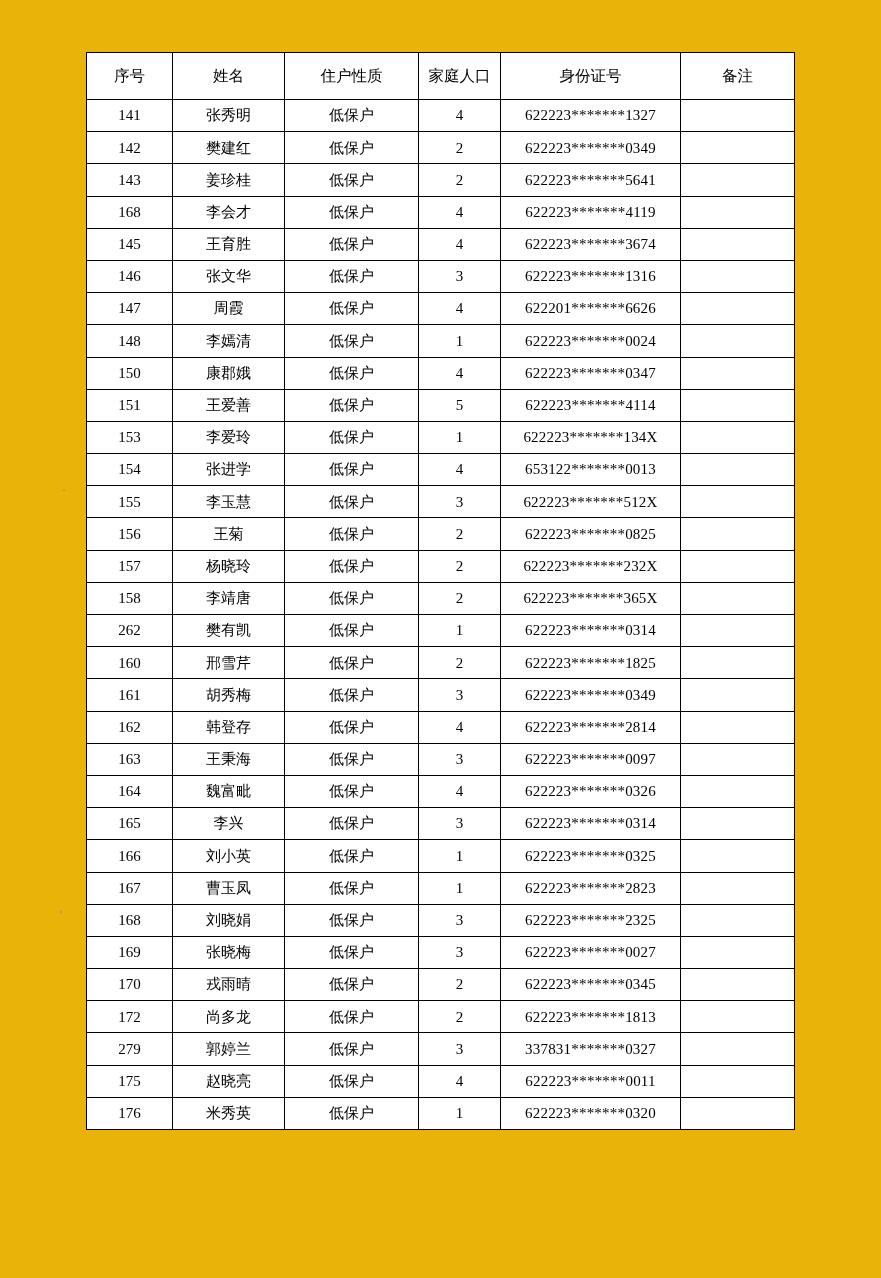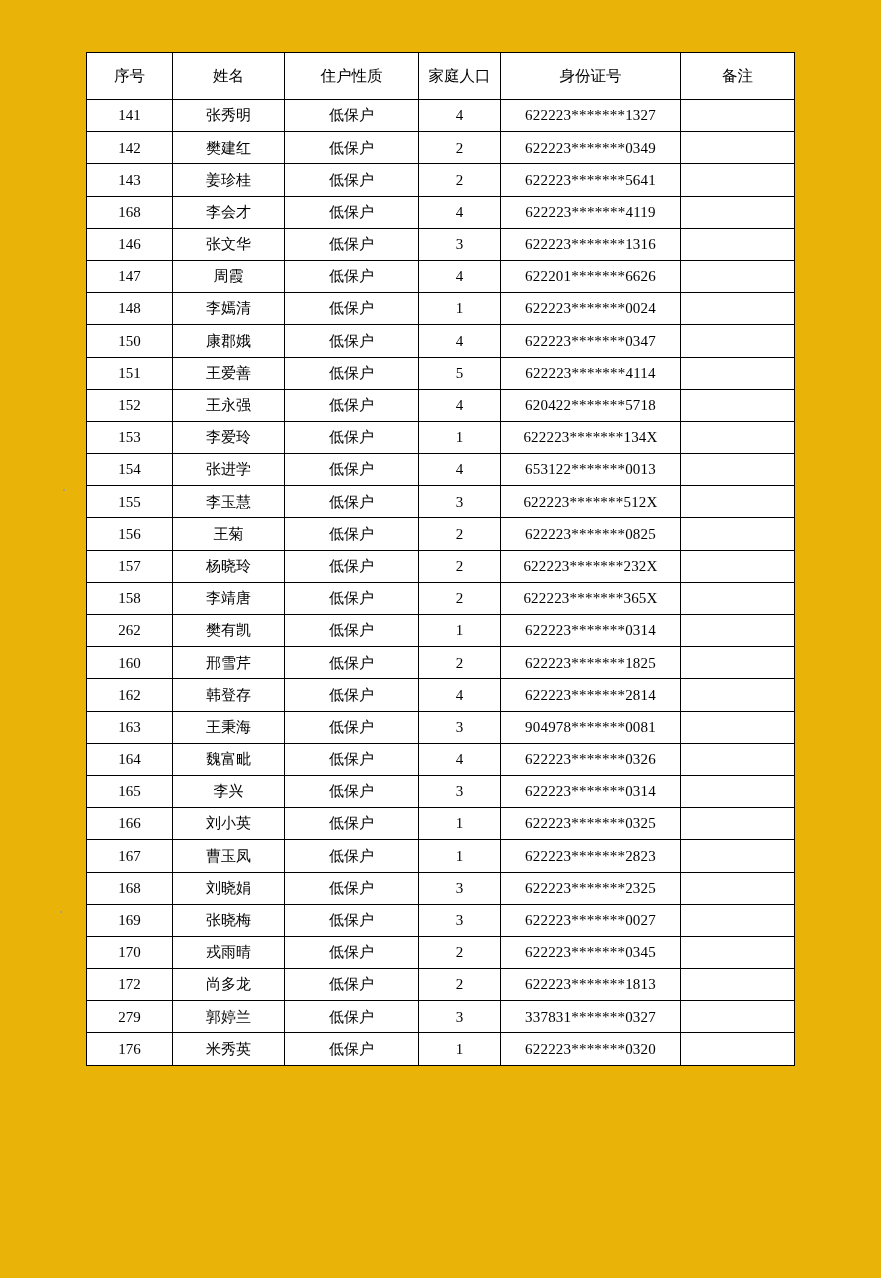--- a/index.html
+++ b/index.html
@@ -128,20 +128,28 @@
           </tr>
           <tr>
             <td class="num">168</td>
             <td class="name">李会才</td>
             <td class="type">低保户</td>
             <td class="size">4</td>
             <td class="idnum">622223*******4119</td>
             <td class="note"></td>
           </tr>
           <tr>
+            <td class="num">145</td>
+            <td class="name">王育胜</td>
+            <td class="type">低保户</td>
+            <td class="size">4</td>
+            <td class="idnum">622223*******3674</td>
+            <td class="note"></td>
+          </tr>
+          <tr>
             <td class="num">146</td>
             <td class="name">张文华</td>
             <td class="type">低保户</td>
             <td class="size">3</td>
             <td class="idnum">622223*******1316</td>
             <td class="note"></td>
           </tr>
           <tr>
             <td class="num">147</td>
             <td class="name">周霞</td>
@@ -168,28 +176,20 @@
           </tr>
           <tr>
             <td class="num">151</td>
             <td class="name">王爱善</td>
             <td class="type">低保户</td>
             <td class="size">5</td>
             <td class="idnum">622223*******4114</td>
             <td class="note"></td>
           </tr>
           <tr>
-            <td class="num">152</td>
-            <td class="name">王永强</td>
-            <td class="type">低保户</td>
-            <td class="size">4</td>
-            <td class="idnum">620422*******5718</td>
-            <td class="note"></td>
-          </tr>
-          <tr>
             <td class="num">153</td>
             <td class="name">李爱玲</td>
             <td class="type">低保户</td>
             <td class="size">1</td>
             <td class="idnum">622223*******134X</td>
             <td class="note"></td>
           </tr>
           <tr>
             <td class="num">154</td>
             <td class="name">张进学</td>
@@ -240,33 +240,41 @@
           </tr>
           <tr>
             <td class="num">160</td>
             <td class="name">邢雪芹</td>
             <td class="type">低保户</td>
             <td class="size">2</td>
             <td class="idnum">622223*******1825</td>
             <td class="note"></td>
           </tr>
           <tr>
+            <td class="num">161</td>
+            <td class="name">胡秀梅</td>
+            <td class="type">低保户</td>
+            <td class="size">3</td>
+            <td class="idnum">622223*******0349</td>
+            <td class="note"></td>
+          </tr>
+          <tr>
             <td class="num">162</td>
             <td class="name">韩登存</td>
             <td class="type">低保户</td>
             <td class="size">4</td>
             <td class="idnum">622223*******2814</td>
             <td class="note"></td>
           </tr>
           <tr>
             <td class="num">163</td>
             <td class="name">王秉海</td>
             <td class="type">低保户</td>
             <td class="size">3</td>
-            <td class="idnum">904978*******0081</td>
+            <td class="idnum">622223*******0097</td>
             <td class="note"></td>
           </tr>
           <tr>
             <td class="num">164</td>
             <td class="name">魏富毗</td>
             <td class="type">低保户</td>
             <td class="size">4</td>
             <td class="idnum">622223*******0326</td>
             <td class="note"></td>
           </tr>
@@ -325,20 +333,28 @@
             <td class="size">2</td>
             <td class="idnum">622223*******1813</td>
             <td class="note"></td>
           </tr>
           <tr>
             <td class="num">279</td>
             <td class="name">郭婷兰</td>
             <td class="type">低保户</td>
             <td class="size">3</td>
             <td class="idnum">337831*******0327</td>
+            <td class="note"></td>
+          </tr>
+          <tr>
+            <td class="num">175</td>
+            <td class="name">赵晓亮</td>
+            <td class="type">低保户</td>
+            <td class="size">4</td>
+            <td class="idnum">622223*******0011</td>
             <td class="note"></td>
           </tr>
           <tr>
             <td class="num">176</td>
             <td class="name">米秀英</td>
             <td class="type">低保户</td>
             <td class="size">1</td>
             <td class="idnum">622223*******0320</td>
             <td class="note"></td>
           </tr>

